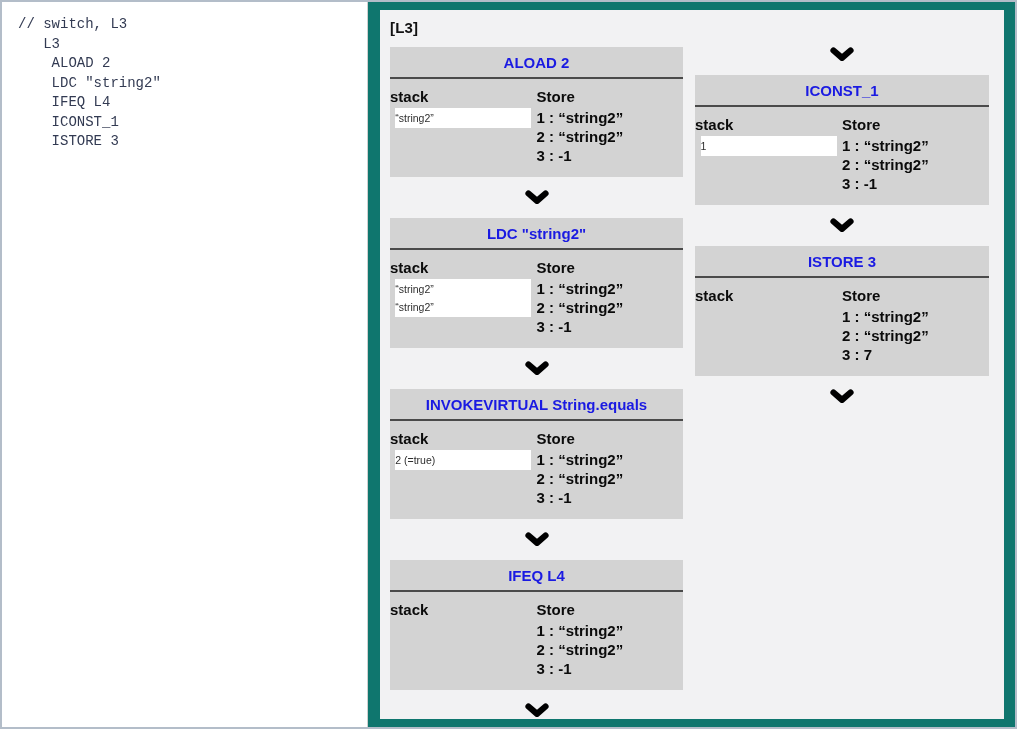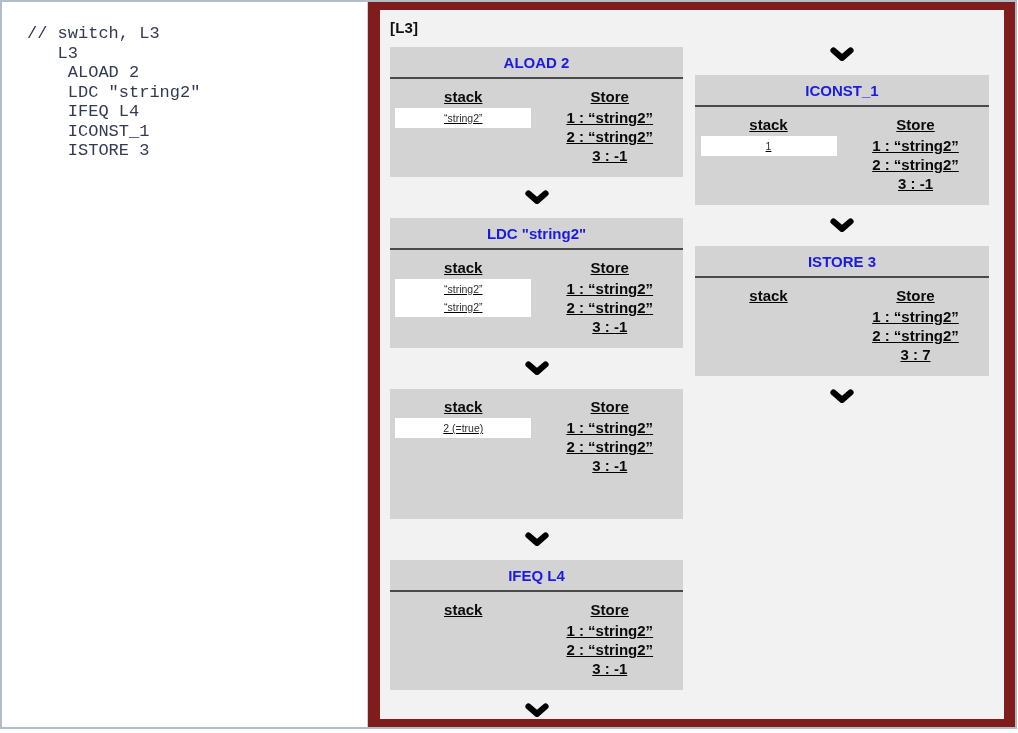--- a/index.html
+++ b/index.html
@@ -12,25 +12,25 @@
     position:absolute;left:0;top:0;width:1013px;height:725px;
     border:2px solid #b3bdc9;background:#ffffff;display:flex;overflow:hidden;
   }
   
   .code-panel{
     width:366px;min-width:366px;box-sizing:border-box;
     border-right:1px solid #cfcfcf;
     padding:13px 0 0 16px;background:#ffffff;
   }
   .code-block{
-    margin:9px;font-family:"Liberation Mono", monospace;
-    font-size:17px;line-height:19.5px;color:#323a52;white-space:pre;
+    margin:0;font-family:"Liberation Mono", monospace;
+    font-size:14px;line-height:19.5px;color:#323a52;white-space:pre;
   }
   
-  .diagram-panel{flex:1;position:relative;background:#7f1d1d;}
+  .diagram-panel{flex:1;position:relative;background:#0f766e;}
   .canvas{
     position:absolute;left:12px;top:8px;width:624px;height:709px;
     background:#f2f2f3;
   }
   .diagram-label{
     position:absolute;left:10px;top:9px;
     font-size:15px;font-weight:bold;color:#111111;letter-spacing:.2px;
   }
   .flow-col{
     position:absolute;top:37px;display:flex;flex-direction:column;align-items:center;
@@ -39,21 +39,21 @@
   .col-right{left:315px;width:294px;}
   .ibox{
     width:100%;height:130px;background:#d3d3d3;box-sizing:border-box;
   }
   .ibox-title{
     height:30px;line-height:31px;text-align:center;
     font-weight:bold;font-size:15px;color:#1a1ae2;
     border-bottom:2px solid #4a4a4a;
   }
   .ibox-body{display:flex;padding-top:9px;}
-  .half{width:50%;text-align:center;text-decoration:underline;}
+  .half{width:50%;}
   .half-h{font-weight:bold;font-size:15px;line-height:17px;color:#0b0b0b;margin-bottom:3px;}
   .stackbox{
     width:136px;margin:3px auto 12px;background:#ffffff;min-height:18px;padding:1px 0;
   }
   .stack-entry{font-size:10.5px;line-height:18px;color:#2e2e2e;}
   .store-entry{font-weight:bold;font-size:15px;line-height:19px;color:#0b0b0b;}
   .arrow{margin:13px 0;height:15px;}
   .flow-col .arrow:first-child{margin-top:0;}
   .arrow svg{display:block;}
 </style>
@@ -107,20 +107,21 @@
                 <div class="store-entry">3 : -1</div>
               </div>
             </div>
           </div>
           <div class="arrow">
             <svg width="26" height="15" viewBox="0 0 26 15">
               <path d="M4.5 3.5 L13 10.8 L21.5 3.5" fill="none" stroke="#000000" stroke-width="6.2" stroke-linecap="round" stroke-linejoin="round"></path>
             </svg>
           </div>
           <div class="ibox">
+            <div class="ibox-title">INVOKEVIRTUAL String.equals</div>
             <div class="ibox-body">
               <div class="half">
                 <div class="half-h">stack</div>
                 <div class="stackbox">
                   <div class="stack-entry">2 (=true)</div>
                 </div>
               </div>
               <div class="half">
                 <div class="half-h">Store</div>
                 <div class="store-entry">1 : “string2”</div>

